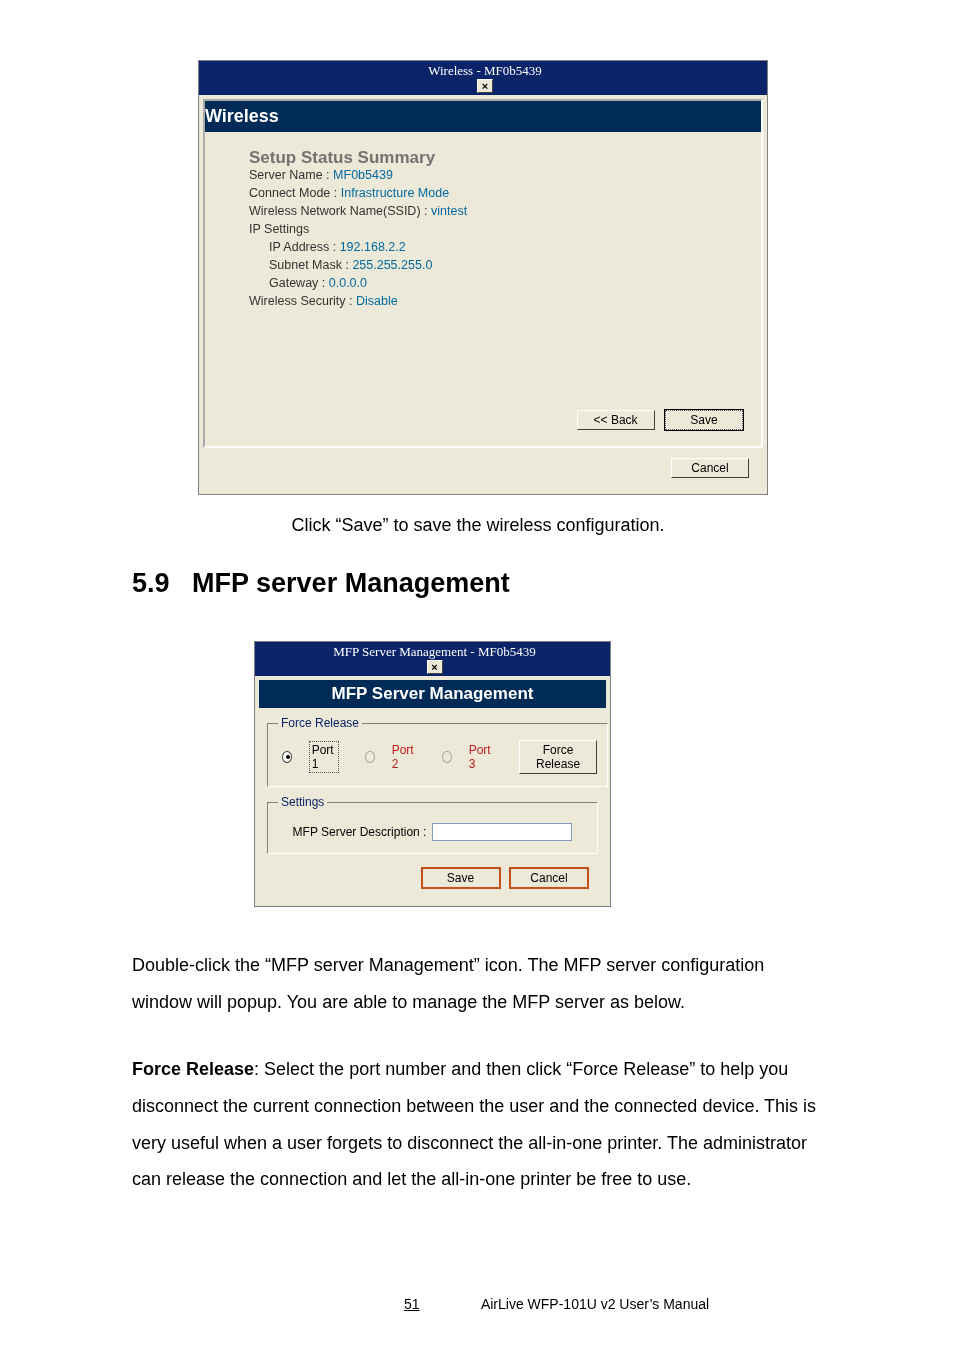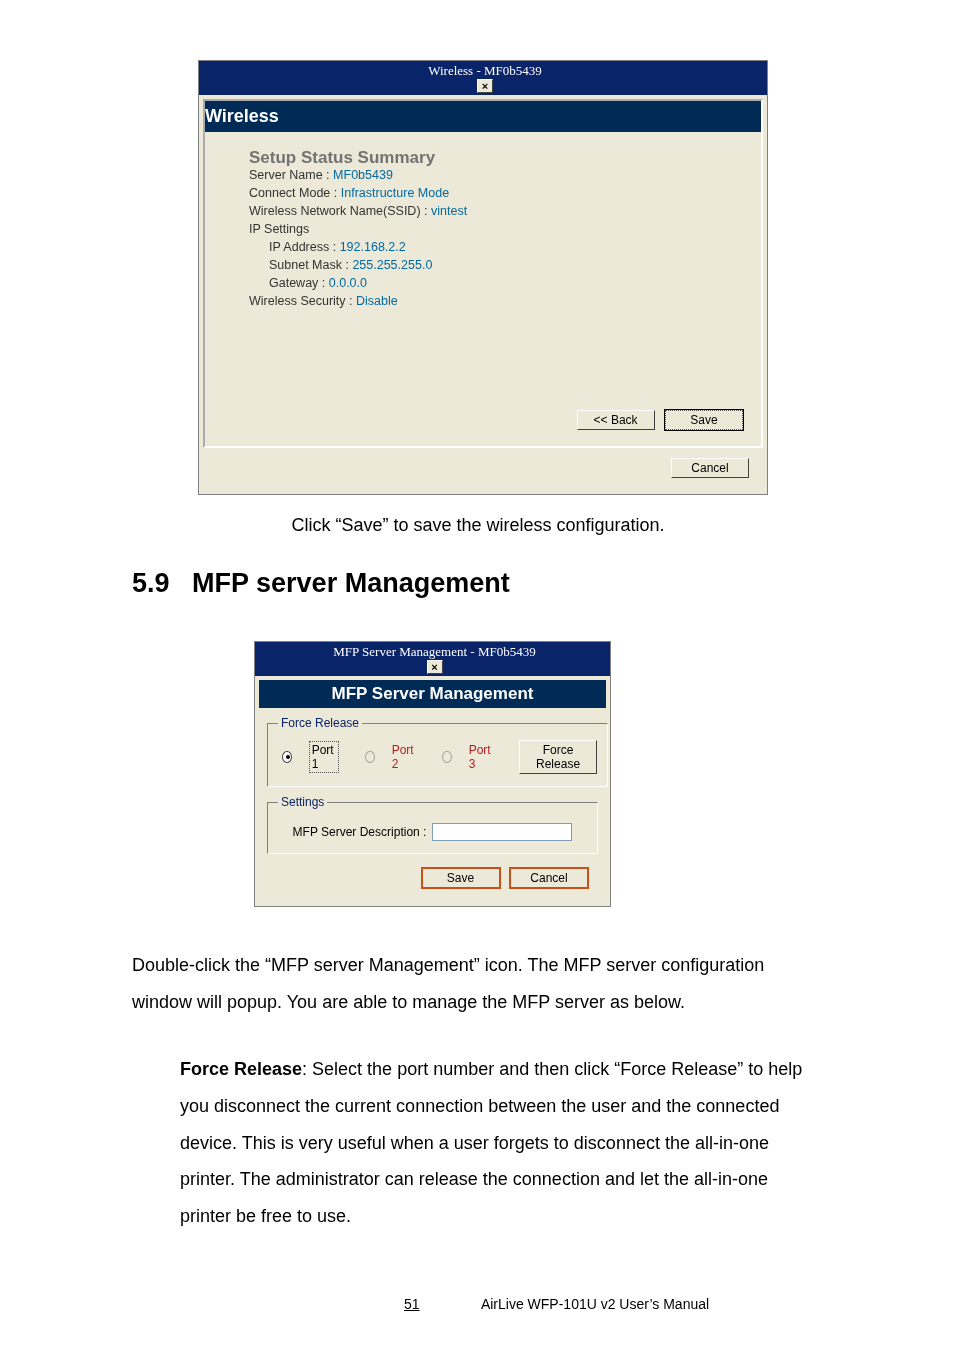--- a/index.html
+++ b/index.html
@@ -192,21 +192,21 @@
     .btn.hl {
       outline: 2px solid #c8501a;
       outline-offset: -1px;
     }
     
     .para {
       font-size: 18px;
       line-height: 2.05;
       margin-top: 40px;
     }
-    .para.bottom { margin-top: 30px; margin-left: 48px; }
+    .para.bottom { margin-top: 30px; }
     .para .bold { font-weight: bold; }
     .page-footer {
       position: absolute;
       bottom: 38px;
       left: 0; right: 0;
       padding: 0 132px;
       font-size: 14px;
       color: #000;
     }
     .page-footer .pn { display:inline-block; width: 50%; text-align:left; padding-left: 272px; text-decoration: underline;}

